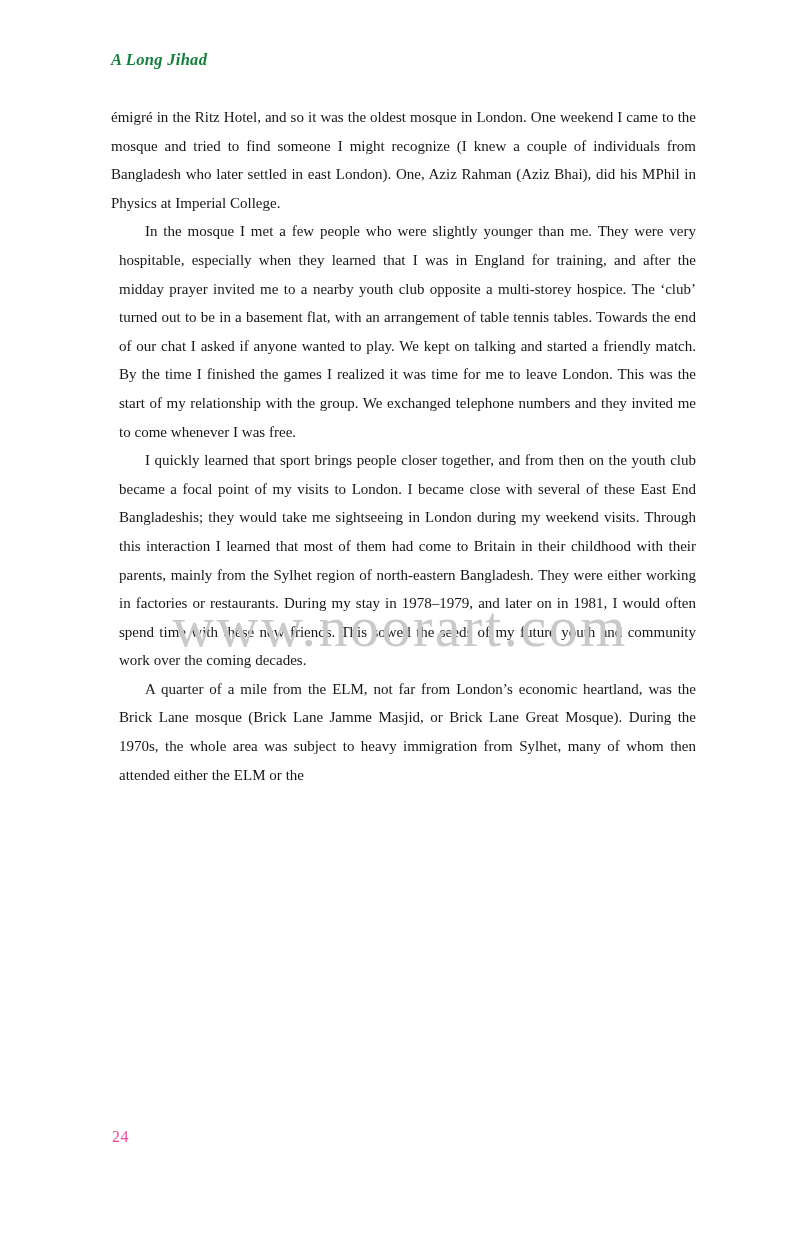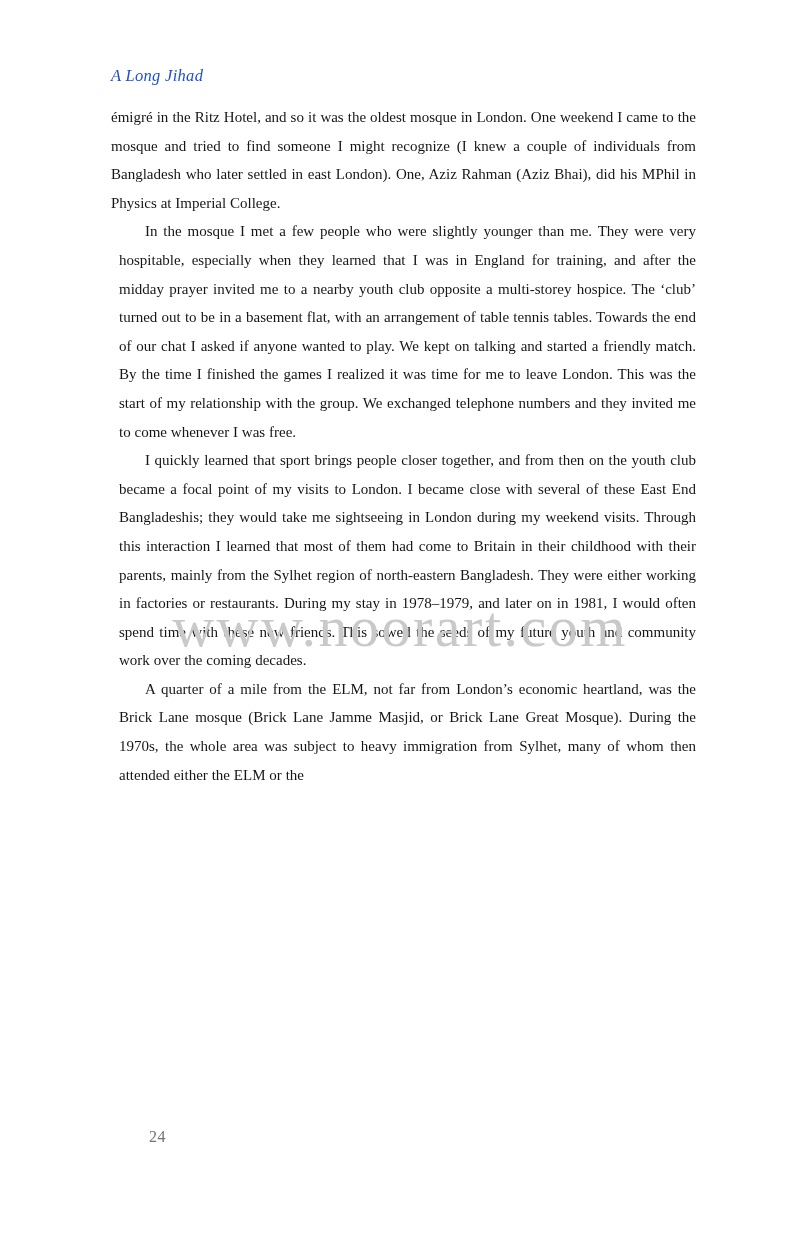--- a/index.html
+++ b/index.html
@@ -17,26 +17,27 @@
     height: 1252px;
     background: #ffffff;
     overflow: hidden;
     box-sizing: border-box;
   }
 
   
   .running-head {
     position: absolute;
     left: 111px;
-    top: 66px;
+    top: 50px;
     font-style: italic;
     font-size: 16.5px;
     letter-spacing: 0.3px;
-    color: #1d4ed8;
+    color: #15803d;
     white-space: nowrap;
+    font-weight: bold;
   }
 
   
   .text-block {
     position: absolute;
     left: 111px;
     top: 103px;
     width: 585px;
   }
   .para {
@@ -73,23 +74,22 @@
     user-select: none;
     font-family: "Liberation Serif", "DejaVu Serif", serif;
   }
 
   
   .folio {
     position: absolute;
     left: 112px;
     top: 1128px;
     font-size: 16px;
-    color: #737373;
+    color: #ec4899;
     letter-spacing: 0.5px;
-    margin-left: 37px;
   }
 </style>
 </head>
 <body>
 
 <div class="page">
 
   <div class="running-head">A Long Jihad</div>
 
   <div class="text-block">

